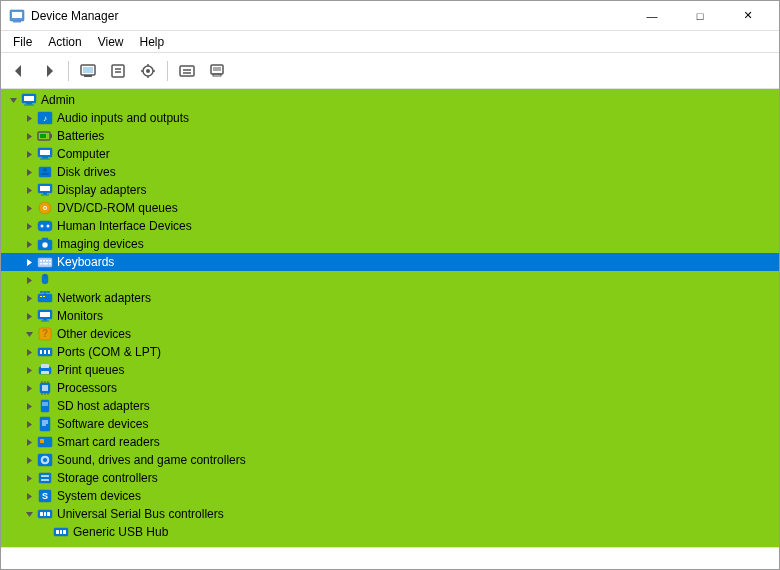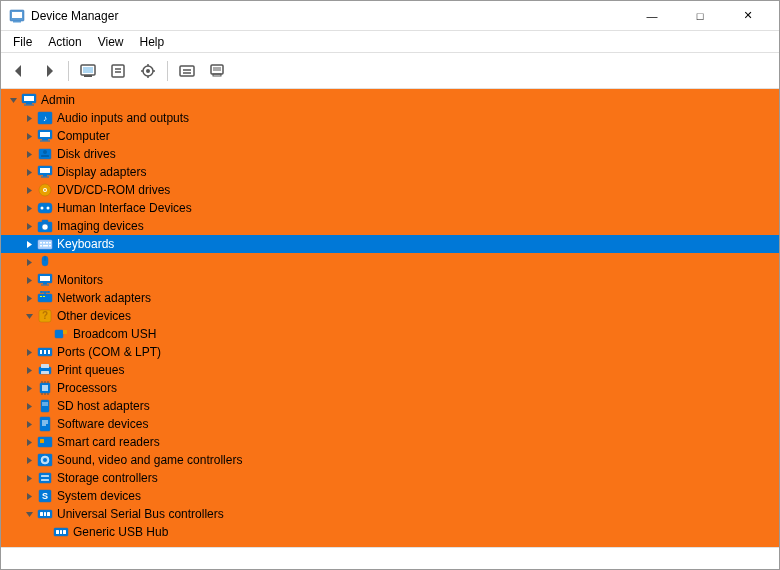--- a/index.html
+++ b/index.html
@@ -106,21 +106,21 @@
       height: 20px;
       background: #ccc;
       margin: 0 3px;
     }
 
     
     .tree-container {
       flex: 1;
       overflow-y: scroll;
       overflow-x: hidden;
-      background: #f97316;
+      background: #84cc16;
       padding: 2px 0;
     }
 
     
     .tree-container::-webkit-scrollbar { width: 16px; }
     .tree-container::-webkit-scrollbar-track { background: #f0f0f0; }
     .tree-container::-webkit-scrollbar-thumb { background: #c0c0c0; border: 3px solid #f0f0f0; }
 
     
     .status-bar {
@@ -288,20 +288,35 @@
         <span class="tree-label">Audio inputs and outputs</span>
       </div>
       <div class="tree-item">
         <span class="expander" style="margin-left: 20px; font-size: 9px; color: rgb(85, 85, 85);">
           <svg width="9" height="9" viewBox="0 0 9 9">
             <polygon points="2,1 7,4.5 2,8" fill="#555"></polygon>
           </svg>
         </span>
         <span class="tree-icon">
           <svg width="16" height="16" viewBox="0 0 16 16">
+            <rect x="1" y="4" width="12" height="8" rx="1" fill="none" stroke="#555" stroke-width="1.5"></rect>
+            <rect x="13" y="6" width="2" height="4" rx="0.5" fill="#555"></rect>
+            <rect x="3" y="6" width="6" height="4" fill="#00a000"></rect>
+          </svg>
+        </span>
+        <span class="tree-label">Batteries</span>
+      </div>
+      <div class="tree-item">
+        <span class="expander" style="margin-left: 20px; font-size: 9px; color: rgb(85, 85, 85);">
+          <svg width="9" height="9" viewBox="0 0 9 9">
+            <polygon points="2,1 7,4.5 2,8" fill="#555"></polygon>
+          </svg>
+        </span>
+        <span class="tree-icon">
+          <svg width="16" height="16" viewBox="0 0 16 16">
             <rect x="1" y="2" width="14" height="9" rx="1" fill="#0078d7" stroke="#2b6cb0" stroke-width="0.5"></rect>
             <rect x="3" y="4" width="10" height="5" fill="#fff"></rect>
             <rect x="5" y="11" width="6" height="1.5" fill="#0078d7"></rect>
             <rect x="3" y="12.5" width="10" height="1" fill="#0078d7"></rect>
           </svg>
         </span>
         <span class="tree-label">Computer</span>
       </div>
       <div class="tree-item">
         <span class="expander" style="margin-left: 20px; font-size: 9px; color: rgb(85, 85, 85);">
@@ -340,21 +355,21 @@
             <polygon points="2,1 7,4.5 2,8" fill="#555"></polygon>
           </svg>
         </span>
         <span class="tree-icon">
           <svg width="16" height="16" viewBox="0 0 16 16">
             <circle cx="8" cy="8" r="6" fill="#e8a000" stroke="#b87400" stroke-width="0.5"></circle>
             <circle cx="8" cy="8" r="2" fill="#fff"></circle>
             <circle cx="8" cy="8" r="1" fill="#e8a000"></circle>
           </svg>
         </span>
-        <span class="tree-label">DVD/CD-ROM drives</span>
+        <span class="tree-label">DVD/CD-ROM queues</span>
       </div>
       <div class="tree-item">
         <span class="expander" style="margin-left: 20px; font-size: 9px; color: rgb(85, 85, 85);">
           <svg width="9" height="9" viewBox="0 0 9 9">
             <polygon points="2,1 7,4.5 2,8" fill="#555"></polygon>
           </svg>
         </span>
         <span class="tree-icon">
           <svg width="16" height="16" viewBox="0 0 16 16">
             <rect x="1" y="3" width="14" height="10" rx="3" fill="#0078d7" stroke="#2b6cb0" stroke-width="0.5"></rect>
@@ -413,70 +428,60 @@
         </span>
       </div>
       <div class="tree-item">
         <span class="expander" style="margin-left: 20px; font-size: 9px; color: rgb(85, 85, 85);">
           <svg width="9" height="9" viewBox="0 0 9 9">
             <polygon points="2,1 7,4.5 2,8" fill="#555"></polygon>
           </svg>
         </span>
         <span class="tree-icon">
           <svg width="16" height="16" viewBox="0 0 16 16">
-            <rect x="1" y="2" width="14" height="9" rx="1" fill="#0078d7" stroke="#2b6cb0" stroke-width="0.5"></rect>
-            <rect x="3" y="4" width="10" height="5" fill="#fff"></rect>
-            <rect x="6" y="11" width="4" height="1.5" fill="#0078d7"></rect>
-            <rect x="4" y="12.5" width="8" height="1" fill="#0078d7"></rect>
-          </svg>
-        </span>
-        <span class="tree-label">Monitors</span>
-      </div>
-      <div class="tree-item">
-        <span class="expander" style="margin-left: 20px; font-size: 9px; color: rgb(85, 85, 85);">
-          <svg width="9" height="9" viewBox="0 0 9 9">
-            <polygon points="2,1 7,4.5 2,8" fill="#555"></polygon>
-          </svg>
-        </span>
-        <span class="tree-icon">
-          <svg width="16" height="16" viewBox="0 0 16 16">
             <rect x="1" y="4" width="14" height="8" rx="1" fill="#0078d7" stroke="#2b6cb0" stroke-width="0.5"></rect>
             <rect x="3" y="6" width="2" height="1" fill="yellow"></rect>
             <rect x="6" y="6" width="2" height="1" fill="yellow"></rect>
             <line x1="8" y1="2" x2="8" y2="4" stroke="#0078d7" stroke-width="1.5"></line>
             <line x1="4" y1="2" x2="12" y2="2" stroke="#0078d7" stroke-width="1.5"></line>
             <circle cx="4" cy="2" r="1" fill="#0078d7"></circle>
             <circle cx="12" cy="2" r="1" fill="#0078d7"></circle>
           </svg>
         </span>
         <span class="tree-label">Network adapters</span>
       </div>
       <div class="tree-item">
         <span class="expander" style="margin-left: 20px; font-size: 9px; color: rgb(85, 85, 85);">
           <svg width="9" height="9" viewBox="0 0 9 9">
+            <polygon points="2,1 7,4.5 2,8" fill="#555"></polygon>
+          </svg>
+        </span>
+        <span class="tree-icon">
+          <svg width="16" height="16" viewBox="0 0 16 16">
+            <rect x="1" y="2" width="14" height="9" rx="1" fill="#0078d7" stroke="#2b6cb0" stroke-width="0.5"></rect>
+            <rect x="3" y="4" width="10" height="5" fill="#fff"></rect>
+            <rect x="6" y="11" width="4" height="1.5" fill="#0078d7"></rect>
+            <rect x="4" y="12.5" width="8" height="1" fill="#0078d7"></rect>
+          </svg>
+        </span>
+        <span class="tree-label">Monitors</span>
+      </div>
+      <div class="tree-item">
+        <span class="expander" style="margin-left: 20px; font-size: 9px; color: rgb(85, 85, 85);">
+          <svg width="9" height="9" viewBox="0 0 9 9">
             <polygon points="1,2 8,2 4.5,7" fill="#555"></polygon>
           </svg>
         </span>
         <span class="tree-icon">
           <svg width="16" height="16" viewBox="0 0 16 16">
             <rect x="2" y="2" width="12" height="12" rx="2" fill="#e8a000" stroke="#b87400" stroke-width="0.5"></rect>
             <text x="8" y="11" text-anchor="middle" font-size="10" font-weight="bold" fill="#b87400">?</text>
           </svg>
         </span>
         <span class="tree-label">Other devices</span>
-      </div>
-      <div class="tree-item">
-        <span class="expander empty" style="margin-left: 36px; font-size: 9px; color: rgb(85, 85, 85);">&nbsp;</span>
-        <span class="tree-icon">
-          <svg width="16" height="16" viewBox="0 0 16 16">
-            <rect x="2" y="4" width="8" height="8" rx="1" fill="#0078d7" stroke="#2b6cb0" stroke-width="0.5"></rect>
-            <rect x="10" y="4" width="4" height="4" rx="0.5" fill="#e8a000"></rect>
-          </svg>
-        </span>
-        <span class="tree-label">Broadcom USH</span>
       </div>
       <div class="tree-item">
         <span class="expander" style="margin-left: 20px; font-size: 9px; color: rgb(85, 85, 85);">
           <svg width="9" height="9" viewBox="0 0 9 9">
             <polygon points="2,1 7,4.5 2,8" fill="#555"></polygon>
           </svg>
         </span>
         <span class="tree-icon">
           <svg width="16" height="16" viewBox="0 0 16 16">
             <rect x="1" y="4" width="14" height="8" rx="1" fill="#0078d7" stroke="#2b6cb0" stroke-width="0.5"></rect>
@@ -574,21 +579,21 @@
             <polygon points="2,1 7,4.5 2,8" fill="#555"></polygon>
           </svg>
         </span>
         <span class="tree-icon">
           <svg width="16" height="16" viewBox="0 0 16 16">
             <rect x="1" y="2" width="14" height="12" rx="1" fill="#0078d7" stroke="#2b6cb0" stroke-width="0.5"></rect>
             <circle cx="8" cy="8" r="4" fill="rgba(255,255,255,0.7)" stroke="white" stroke-width="0.5"></circle>
             <circle cx="8" cy="8" r="2" fill="#0078d7"></circle>
           </svg>
         </span>
-        <span class="tree-label">Sound, video and game controllers</span>
+        <span class="tree-label">Sound, drives and game controllers</span>
       </div>
       <div class="tree-item">
         <span class="expander" style="margin-left: 20px; font-size: 9px; color: rgb(85, 85, 85);">
           <svg width="9" height="9" viewBox="0 0 9 9">
             <polygon points="2,1 7,4.5 2,8" fill="#555"></polygon>
           </svg>
         </span>
         <span class="tree-icon">
           <svg width="16" height="16" viewBox="0 0 16 16">
             <rect x="2" y="3" width="12" height="10" rx="1" fill="#0078d7" stroke="#2b6cb0" stroke-width="0.5"></rect>

